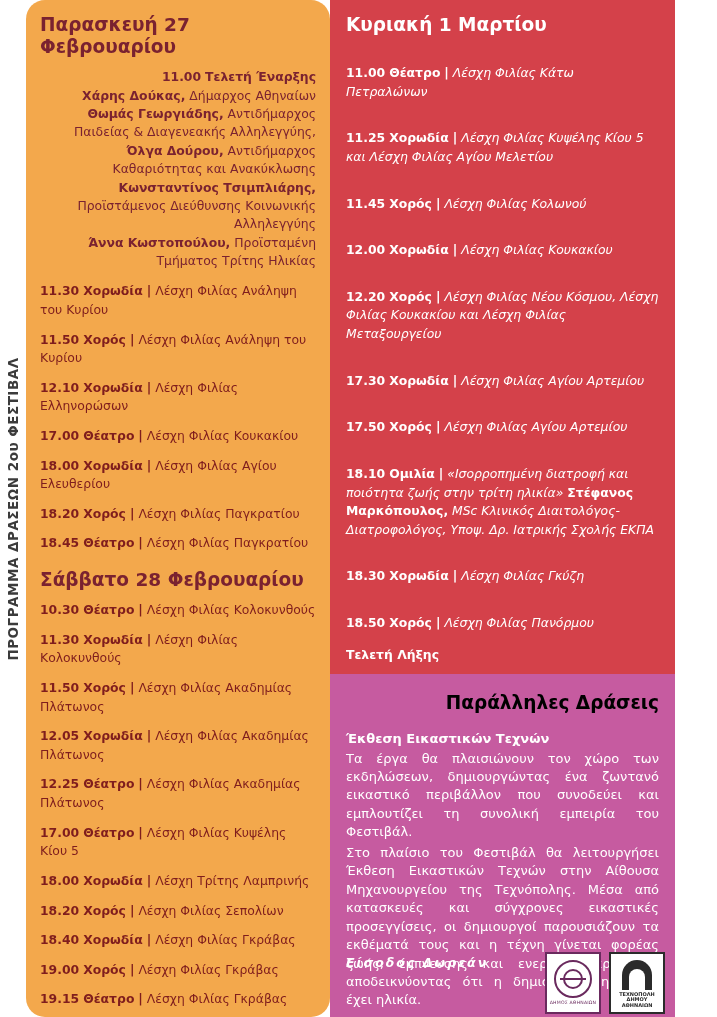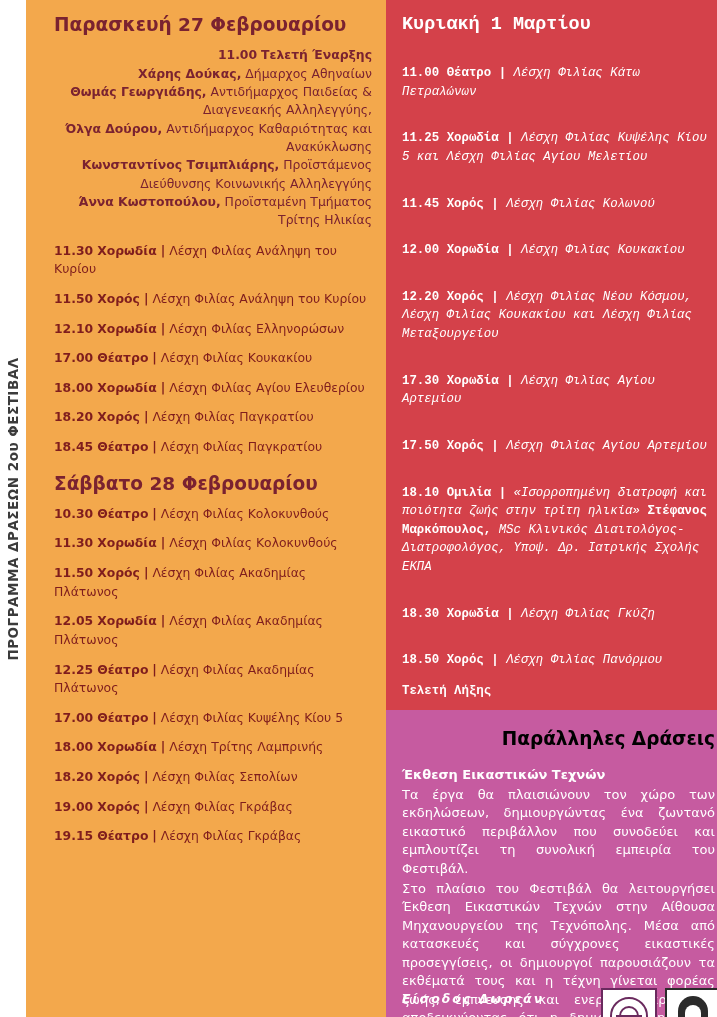--- a/index.html
+++ b/index.html
@@ -33,38 +33,38 @@
     color:#3b3b3b;
   }
   .cols{
     flex:1 1 auto;
     display:flex;
   }
   .col{
     box-sizing:border-box;
   }
   .colL{
-    width:360px;
+    width:304px;
     background:#f3a84c;
     color:#7a2230;
-    padding:10px 14px 12px 28px;
-    box-sizing:border-box;
+    padding:10px 14px 12px 14px;
+    box-sizing:border-box;
+    border-radius:19px;
   }
   .colR{
     width:345px;
     display:flex;
     flex-direction:column;
   }
   .rtop{
     background:#d4414a;
     color:#ffffff;
     padding:10px 16px 12px 16px;
     box-sizing:border-box;
     flex:0 0 563px;
-    font-family:Liberation Mono, monospace;
   }
   .rbot{
     background:#c65ba0;
     color:#ffffff;
     padding:14px 16px 10px 16px;
     box-sizing:border-box;
     flex:1 1 auto;
     position:relative;
   }
   h2.day{
@@ -320,20 +320,26 @@
         <span class="sep">|</span>
         <span>Λέσχη Τρίτης Λαμπρινής</span>
       </div>
       <div class="entry">
         <span class="t">18.20</span>
         <span class="t">Χορός</span>
         <span class="sep">|</span>
         <span>Λέσχη Φιλίας Σεπολίων</span>
       </div>
       <div class="entry">
+        <span class="t">18.40</span>
+        <span class="t">Χορωδία</span>
+        <span class="sep">|</span>
+        <span>Λέσχη Φιλίας Γκράβας</span>
+      </div>
+      <div class="entry">
         <span class="t">19.00</span>
         <span class="t">Χορός</span>
         <span class="sep">|</span>
         <span>Λέσχη Φιλίας Γκράβας</span>
       </div>
       <div class="entry">
         <span class="t">19.15</span>
         <span class="t">Θέατρο</span>
         <span class="sep">|</span>
         <span>Λέσχη Φιλίας Γκράβας</span>

